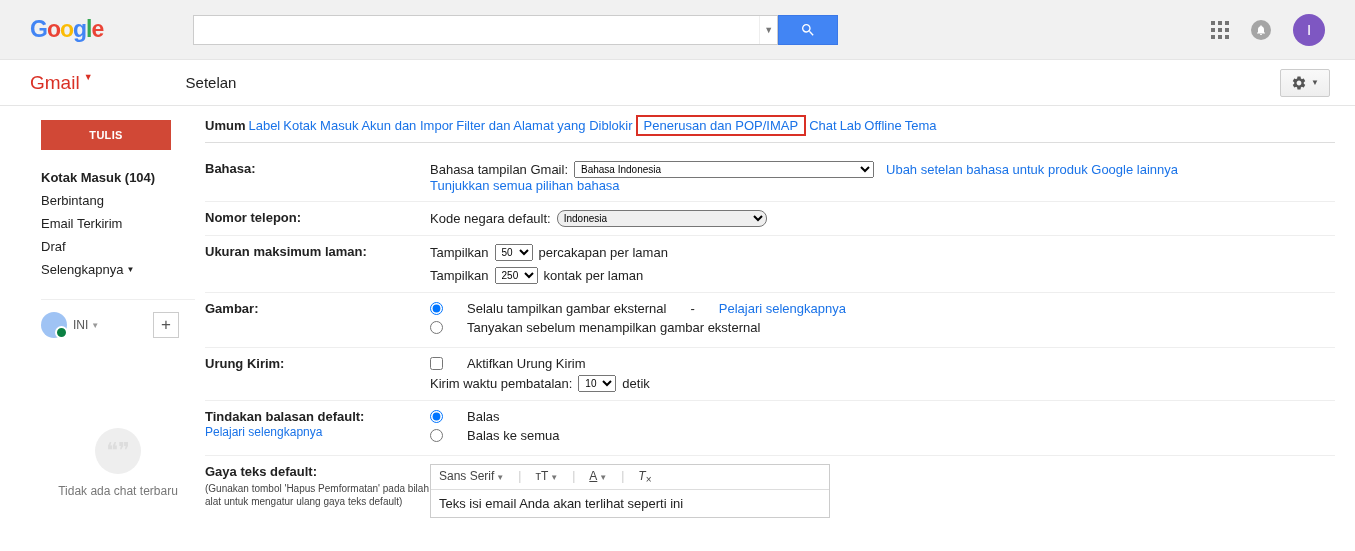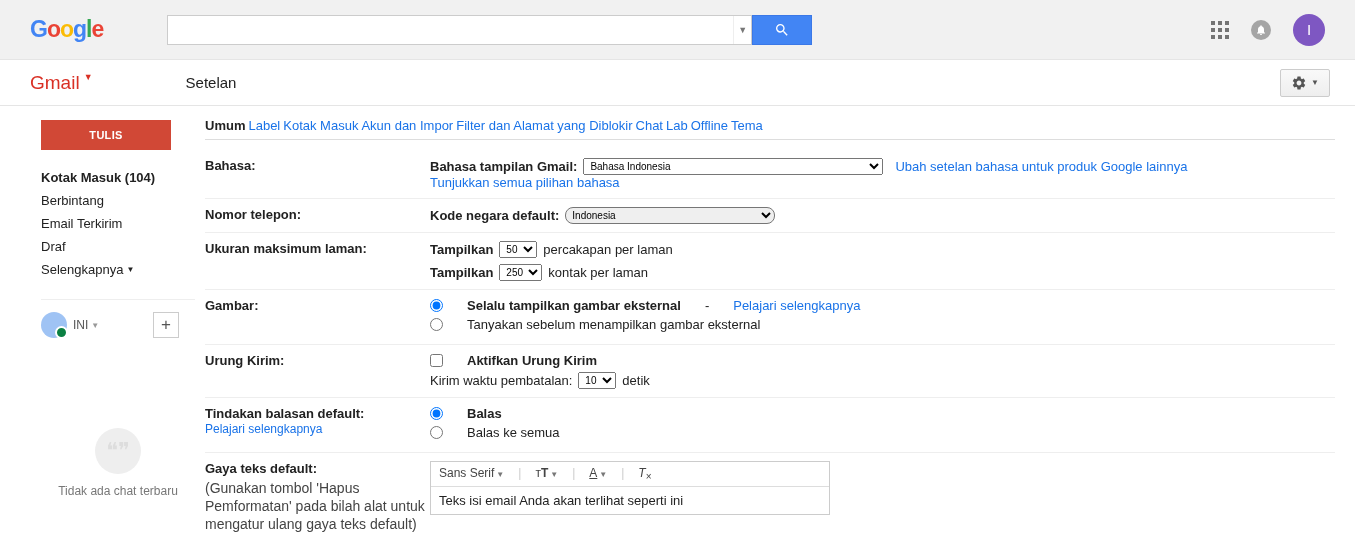--- a/index.html
+++ b/index.html
@@ -1,19 +1,19 @@
 <!DOCTYPE html>
 <html><head>
 <meta charset="utf-8">
 <style>
   * { box-sizing: border-box; margin: 0; padding: 0; }
   body { font-family: Arial, sans-serif; font-size: 13px; color: #222; background: #fff; }
   
   .topbar { height: 60px; border-bottom: 1px solid #e5e5e5; display: flex; align-items: center; padding: 0 30px 0 30px; background: #f1f1f1; }
-  .logo { font-size: 23px; font-weight: bold; margin-right: 64px; letter-spacing: -1px; }
+  .logo { font-size: 23px; font-weight: bold; margin-right: 90px; letter-spacing: -1px; }
   .logo .b { color: #4285f4; }
   .logo .r { color: #ea4335; }
   .logo .y { color: #fbbc05; }
   .logo .g { color: #34a853; }
   .search-wrap { display: flex; align-items: center; }
   .search-box { width: 585px; height: 30px; background: #fff; border: 1px solid #ccc; display: flex; align-items: center; }
   .search-input { flex: 1; border: none; outline: none; padding: 0 8px; height: 100%; }
   .search-dd { width: 18px; height: 28px; border-left: 1px solid #eee; display:flex; align-items:center; justify-content:center; color:#777; font-size:9px; }
   .search-btn { width: 60px; height: 30px; background: #4285f4; display: flex; align-items: center; justify-content: center; border:1px solid #3b78e7; }
   .search-btn svg { fill: #fff; }
@@ -52,24 +52,24 @@
   .hang-txt { color:#777; font-size:12px; }
   
   .main { flex:1; padding: 12px 20px 0 10px; }
   .tabs { display:flex; gap: 3px; border-bottom: 1px solid #ddd; padding-bottom:6px; margin-bottom:10px; flex-wrap:wrap; }
   .tab { color:#1a73e8; font-size:13px; cursor:pointer; white-space:nowrap; }
   .tab.active { color:#222; font-weight:bold; }
   .tab.hl { border: 2px solid #d93025; padding: 1px 6px; margin-top:-3px; }
   
   .setting-row { display:flex; border-bottom:1px solid #eee; padding: 8px 0; }
   .setting-label { width: 225px; font-weight:bold; font-size:13px; flex-shrink:0; }
-  .setting-label small { display:block; font-weight:normal; font-size:14px; color:#444; margin-top:3px; line-height:1.3; }
+  .setting-label small { display:block; font-weight:normal; font-size:10px; color:#444; margin-top:3px; line-height:1.3; }
   .setting-label a { color:#1a73e8; font-weight:normal; font-size:12px; text-decoration:none; }
   .setting-body { font-size:13px; }
-  .setting-body b { font-weight:bold; }
+  .setting-body b { font-weight:normal; }
   .setting-body select { font-size:10px; padding:1px 2px; margin: 0 2px; }
   .setting-body a { color:#1a73e8; text-decoration:none; }
   .opt-line { display:flex; align-items:center; gap:24px; margin-bottom:4px; }
   .side-link { color:#1a73e8; margin-left:6px; }
   .row-flex { display:flex; align-items:center; gap:4px; }
   
   .fmt-box { border:1px solid #ccc; padding:0; width:400px; }
   .fmt-tb { padding: 4px 8px; border-bottom:1px solid #ddd; display:flex; align-items:flex-start; gap:14px; font-size:12px; color:#444; }
   .fmt-tb .sep { color:#ccc; }
   .fmt-tb .tri { font-size:8px; color:#777; margin-left:2px; }
@@ -157,20 +157,21 @@
     </div>
   </div>
 
   <div class="main">
     <div class="tabs">
       <span class="tab active">Umum</span>
       <span class="tab">Label</span>
       <span class="tab">Kotak Masuk</span>
       <span class="tab">Akun dan Impor</span>
       <span class="tab">Filter dan Alamat yang Diblokir</span>
+      <span class="tab hl">Penerusan dan POP/IMAP</span>
       <span class="tab">Chat</span>
       <span class="tab">Lab</span>
       <span class="tab">Offline</span>
       <span class="tab">Tema</span>
     </div>
 
     <div class="setting-row">
       <div class="setting-label">Bahasa:</div>
       <div class="setting-body">
         <div class="row-flex">

